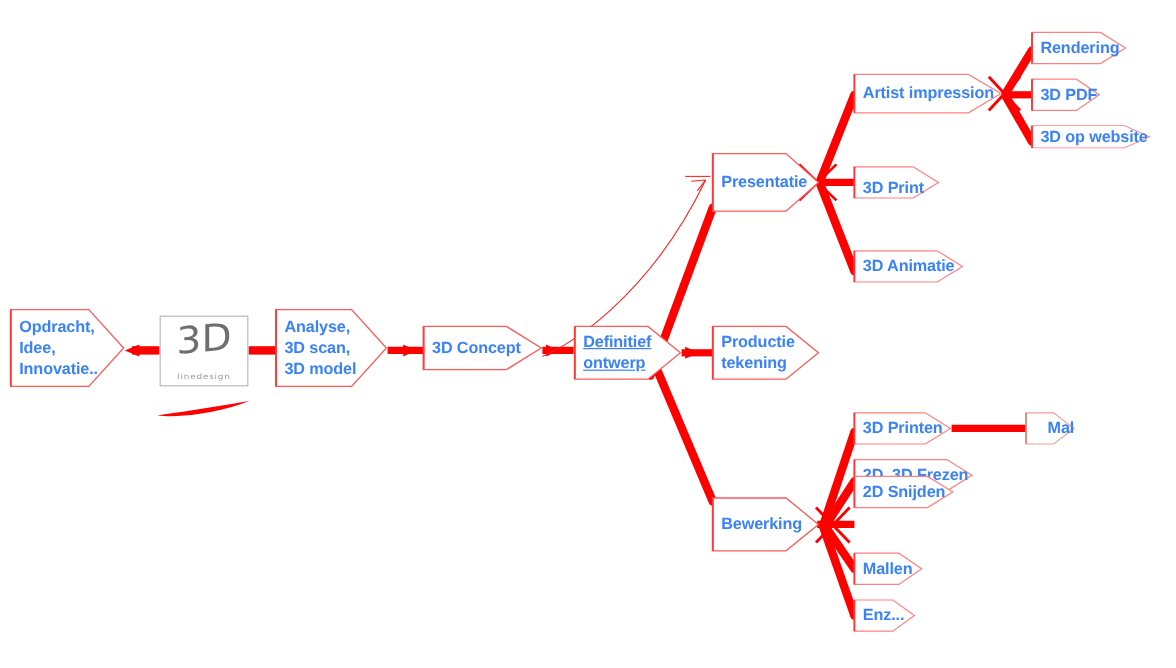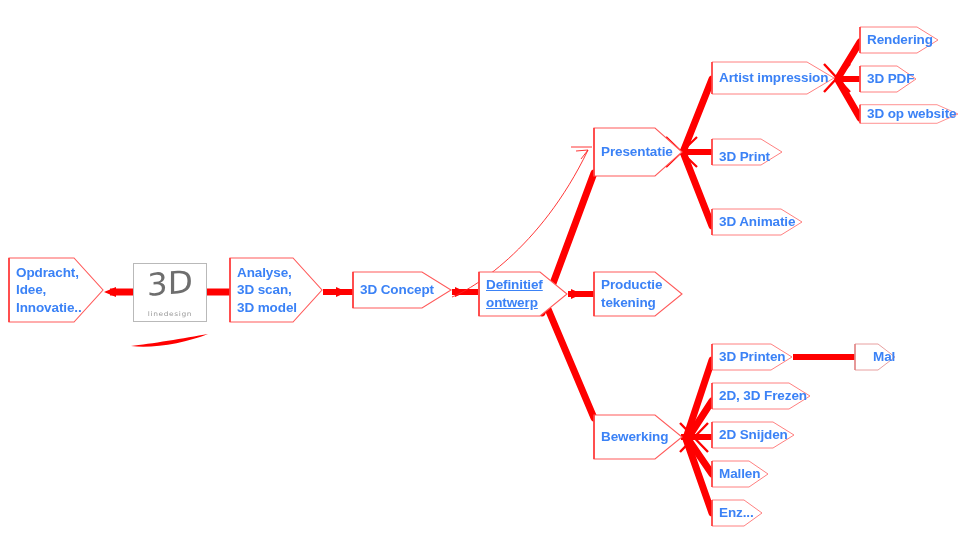--- a/index.html
+++ b/index.html
@@ -310,21 +310,21 @@
   </div>
 
   <div class="node" style="left:711px; top:382px; width:100px; height:28px;">
     <svg class="outline" viewBox="0 0 100 28" preserveAspectRatio="none">
       <path d="M1 1 L78 1 L99 14 L78 27 L1 27 Z" fill="#ffffff" stroke="#FF8080" stroke-width="1"></path>
       <path d="M1 1 L1 27" stroke="#FF3A3A" stroke-width="1.6"></path>
     </svg>
     <span class="label">2D, 3D Frezen</span>
   </div>
 
-  <div class="node" style="left:711px; top:421px; width:84px; height:28px;">
+  <div class="node" style="left:711px; top:396px; width:84px; height:28px;">
     <svg class="outline" viewBox="0 0 84 28" preserveAspectRatio="none">
       <path d="M1 1 L62 1 L83 14 L62 27 L1 27 Z" fill="#ffffff" stroke="#FF8080" stroke-width="1"></path>
       <path d="M1 1 L1 27" stroke="#FF3A3A" stroke-width="1.6"></path>
     </svg>
     <span class="label">2D Snijden</span>
   </div>
 
   <div class="node" style="left:711px; top:460px; width:58px; height:28px;">
     <svg class="outline" viewBox="0 0 58 28" preserveAspectRatio="none">
       <path d="M1 1 L38 1 L57 14 L38 27 L1 27 Z" fill="#ffffff" stroke="#FF8080" stroke-width="1"></path>

